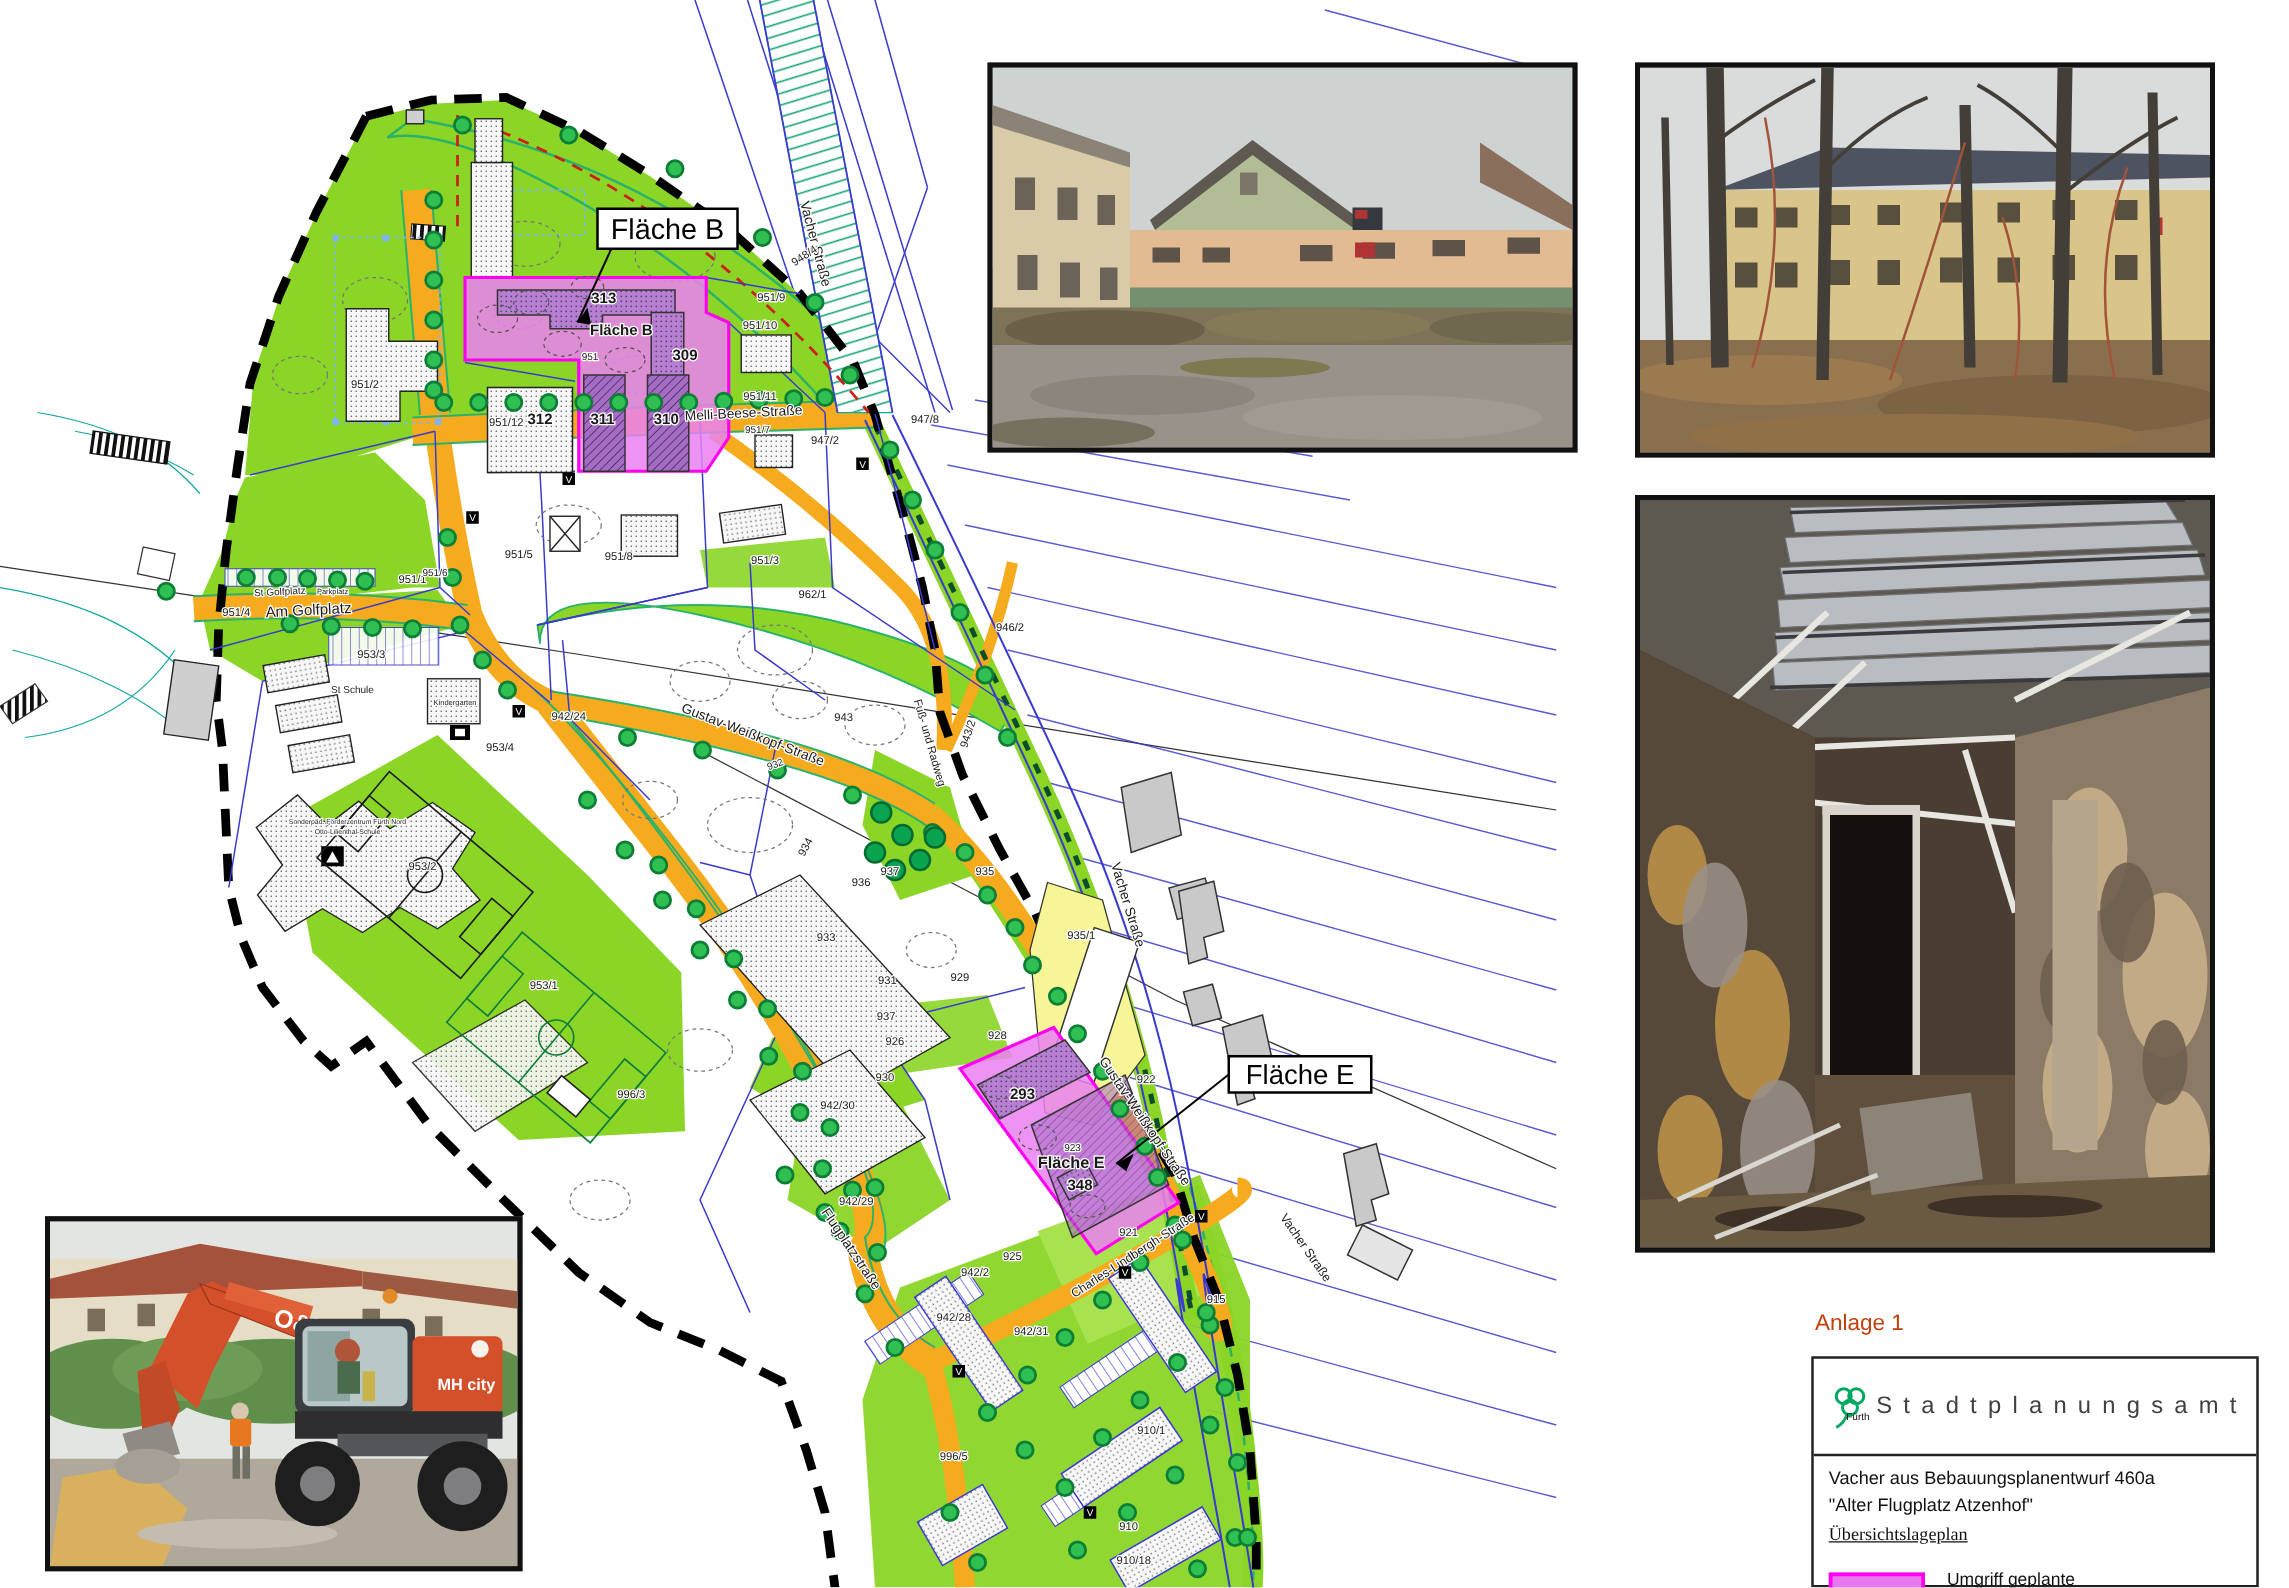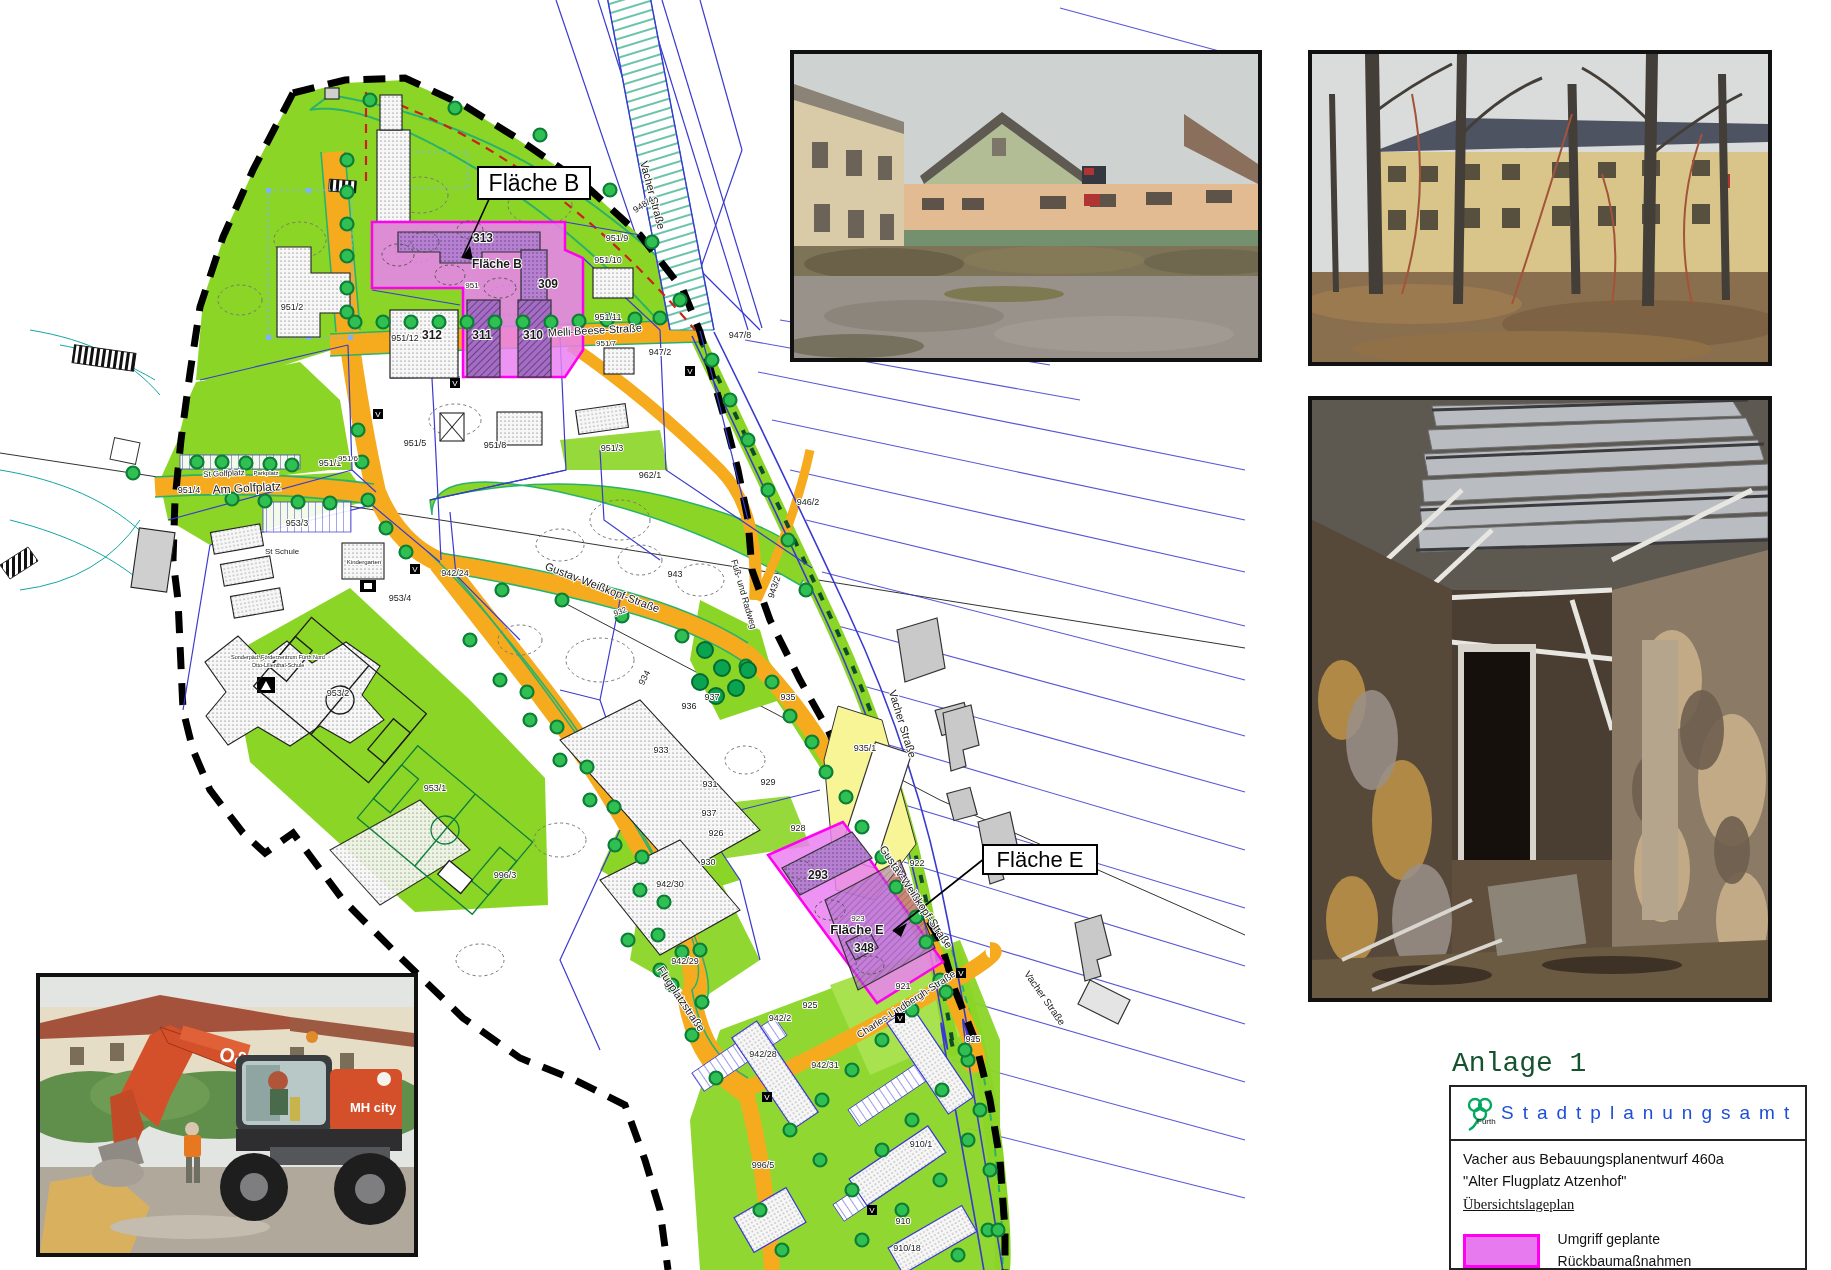--- a/index.html
+++ b/index.html
@@ -4,23 +4,23 @@
 <style>
   html,body{margin:0;padding:0;background:#fff;}
   #stage{position:relative;width:1831px;height:1270px;overflow:hidden;background:#fff;
          font-family:"Liberation Sans",sans-serif;}
   svg text{font-family:"Liberation Sans",sans-serif;}
   .mlbl{paint-order:stroke;stroke:#ffffff;stroke-width:2px;fill:#1a1a1a;}
   .photo{position:absolute;border:4px solid #111;box-sizing:border-box;overflow:hidden;background:#777;}
   .photo svg{display:block;}
   #legendbox{position:absolute;left:1449px;top:1085px;width:358px;height:185px;
              border:2px solid #222;background:#fff;box-sizing:border-box;}
-  #anlage{position:absolute;left:1452px;top:1048px;font-size:28px;color:#14532d;font-family:Liberation Mono, monospace;}
-  .leghead{display:flex;align-items:center;border-bottom:2px solid #222;height:52px;padding:0 10px;}
-  .legtitle{flex:1;text-align:center;font-size:19px;letter-spacing:9px;color:#1d4ed8;}
+  #anlage{position:absolute;left:1452px;top:1048px;font-size:18px;color:#c2410c;}
+  .leghead{display:flex;align-items:center;border-bottom:2px solid #222;height:52px;padding:12px 10px;}
+  .legtitle{flex:1;text-align:center;font-size:19px;letter-spacing:9px;color:#404040;}
   .legbody{padding:7px 12px;font-size:14.5px;color:#111;line-height:1.55;}
   .ulined{text-decoration:underline;font-family:Liberation Serif, serif;}
   .swrow{display:flex;align-items:center;margin-top:14px;}
   .swatch{width:72px;height:28px;background:#e87af0;border:3px solid #ff00f0;margin-right:18px;}
   .swlbl{font-size:14px;color:#111;}
   .logo{position:relative;width:40px;height:40px;}
   .fuerth{position:absolute;left:16px;top:24px;font-size:8px;color:#111;}
 </style>
 </head>
 <body>

